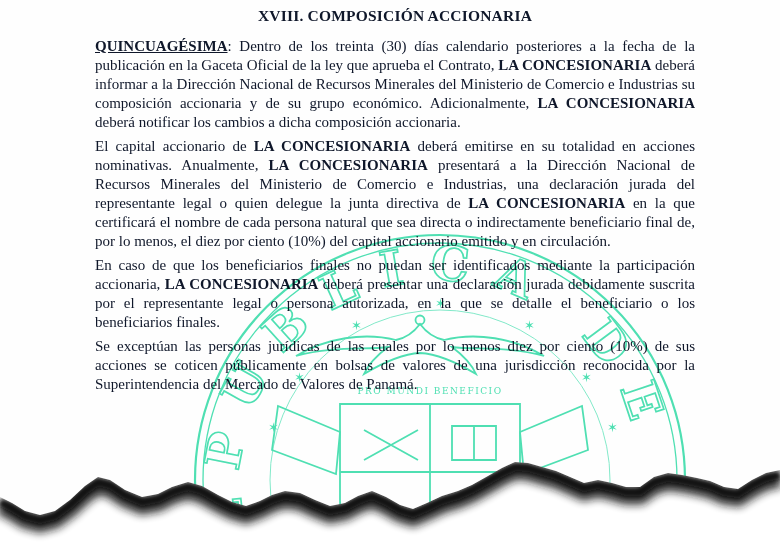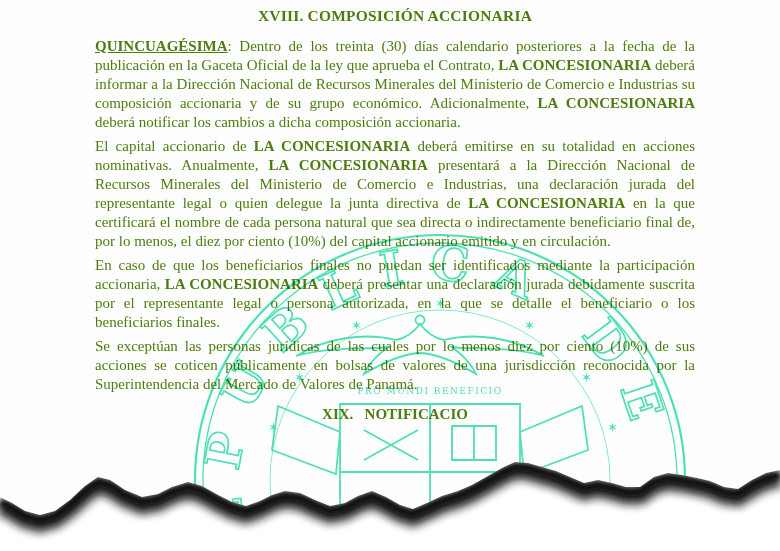--- a/index.html
+++ b/index.html
@@ -1,18 +1,18 @@
 <!DOCTYPE html>
 <html><head>
 <meta charset="utf-8">
 <style>
   html,body{margin:0;padding:0;background:#ffffff;}
   .screen{
     position:relative;width:780px;height:551px;overflow:hidden;background:#ffffff;
-    font-family:"Liberation Serif", serif;color:#4d7c0f;
+    font-family:"Liberation Serif", serif;color:#0f172a;
   }
   .tear-shadow{position:absolute;left:0;top:0;z-index:1;}
   .paper{
     position:absolute;inset:0;z-index:2;background:#fefefe;box-sizing:border-box;
     padding:4px 85px 0 95px;
     clip-path:polygon(0px 0px,780px 0px,780px 470px,766px 473px,752px 480px,738px 489px,
       724px 487px,710px 481px,697px 478px,682px 475px,668px 473px,654px 477px,640px 487px,
       626px 487px,612px 483px,598px 480px,584px 483px,570px 477px,556px 471px,542px 467px,
       528px 463px,515px 462px,502px 468px,488px 476px,472px 485px,458px 491px,442px 496px,
       427px 503px,413px 509px,400px 505px,386px 497px,372px 491px,358px 496px,345px 503px,
@@ -71,21 +71,20 @@
 
     <p class="para"><span><span style="font-weight: bold; text-decoration: underline;">QUINCUAGÉSIMA</span><span>: Dentro de los treinta (30) días calendario posteriores a la fecha de la publicación en la Gaceta Oficial de la ley que aprueba el Contrato, </span><span style="font-weight: bold;">LA CONCESIONARIA</span><span> deberá informar a la Dirección Nacional de Recursos Minerales del Ministerio de Comercio e Industrias su composición accionaria y de su grupo económico. Adicionalmente, </span><span style="font-weight: bold;">LA CONCESIONARIA</span><span> deberá notificar los cambios a dicha composición accionaria.</span></span></p>
 
     <p class="para"><span><span>El capital accionario de </span><span style="font-weight: bold;">LA CONCESIONARIA</span><span> deberá emitirse en su totalidad en acciones nominativas. Anualmente, </span><span style="font-weight: bold;">LA CONCESIONARIA</span><span> presentará a la Dirección Nacional de Recursos Minerales del Ministerio de Comercio e Industrias, una declaración jurada del representante legal o quien delegue la junta directiva de </span><span style="font-weight: bold;">LA CONCESIONARIA</span><span> en la que certificará el nombre de cada persona natural que sea directa o indirectamente beneficiario final de, por lo menos, el diez por ciento (10%) del capital accionario emitido y en circulación.</span></span></p>
 
     <p class="para"><span><span>En caso de que los beneficiarios finales no puedan ser identificados mediante la participación accionaria, </span><span style="font-weight: bold;">LA CONCESIONARIA</span><span> deberá presentar una declaración jurada debidamente suscrita por el representante legal o persona autorizada, en la que se detalle el beneficiario o los beneficiarios finales.</span></span></p>
 
     <p class="para"><span><span>Se exceptúan las personas jurídicas de las cuales por lo menos diez por ciento (10%) de sus acciones se coticen públicamente en bolsas de valores de una jurisdicción reconocida por la Superintendencia del Mercado de Valores de Panamá.</span></span></p>
 
 
-    <h2 class="next-title">XIX.   NOTIFICACIO</h2>
 
     <svg class="stamp" viewBox="0 0 520 520" aria-hidden="true">
       <g stroke="#22d9a0" fill="none" stroke-width="1.8">
         <circle cx="260" cy="260" r="245" stroke-width="2.2"></circle>
         <circle cx="260" cy="260" r="237" stroke-width="1.3"></circle>
         <circle cx="260" cy="260" r="170" stroke-width="1" opacity=".7"></circle>
 
         <path id="ringPath" d="M96,375 A200,200 0 1 1 424,375" stroke="none"></path>
         <text class="ring-text" stroke="#22d9a0" stroke-width="1.7" fill="none">
           <textPath href="#ringPath" startOffset="6">REPUBLICA DE PANAMA</textPath>

